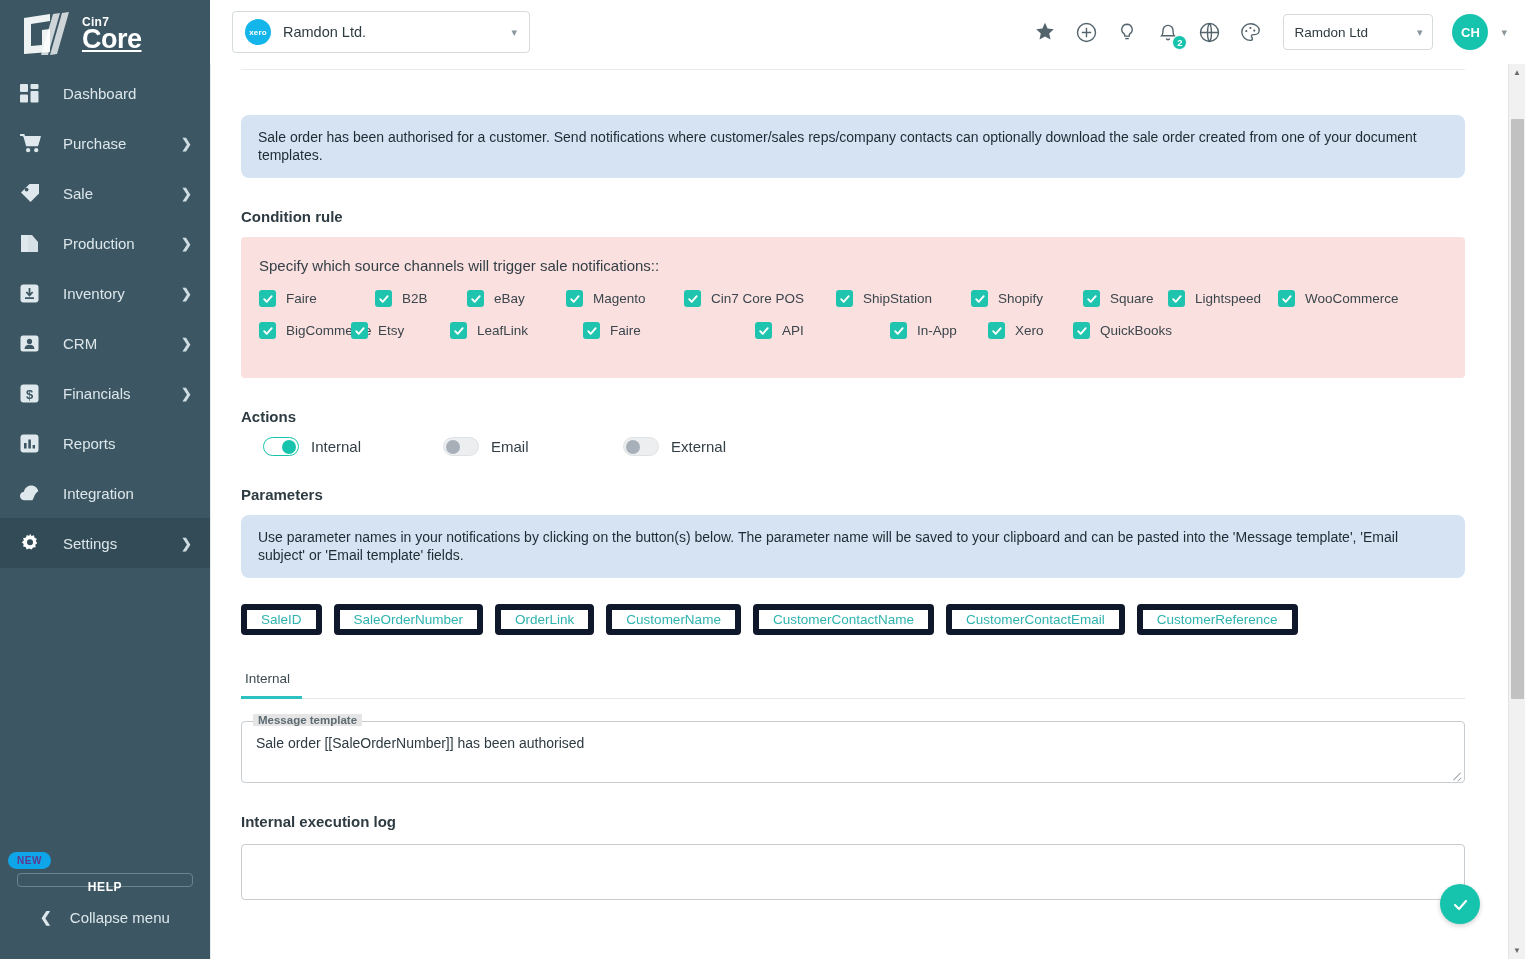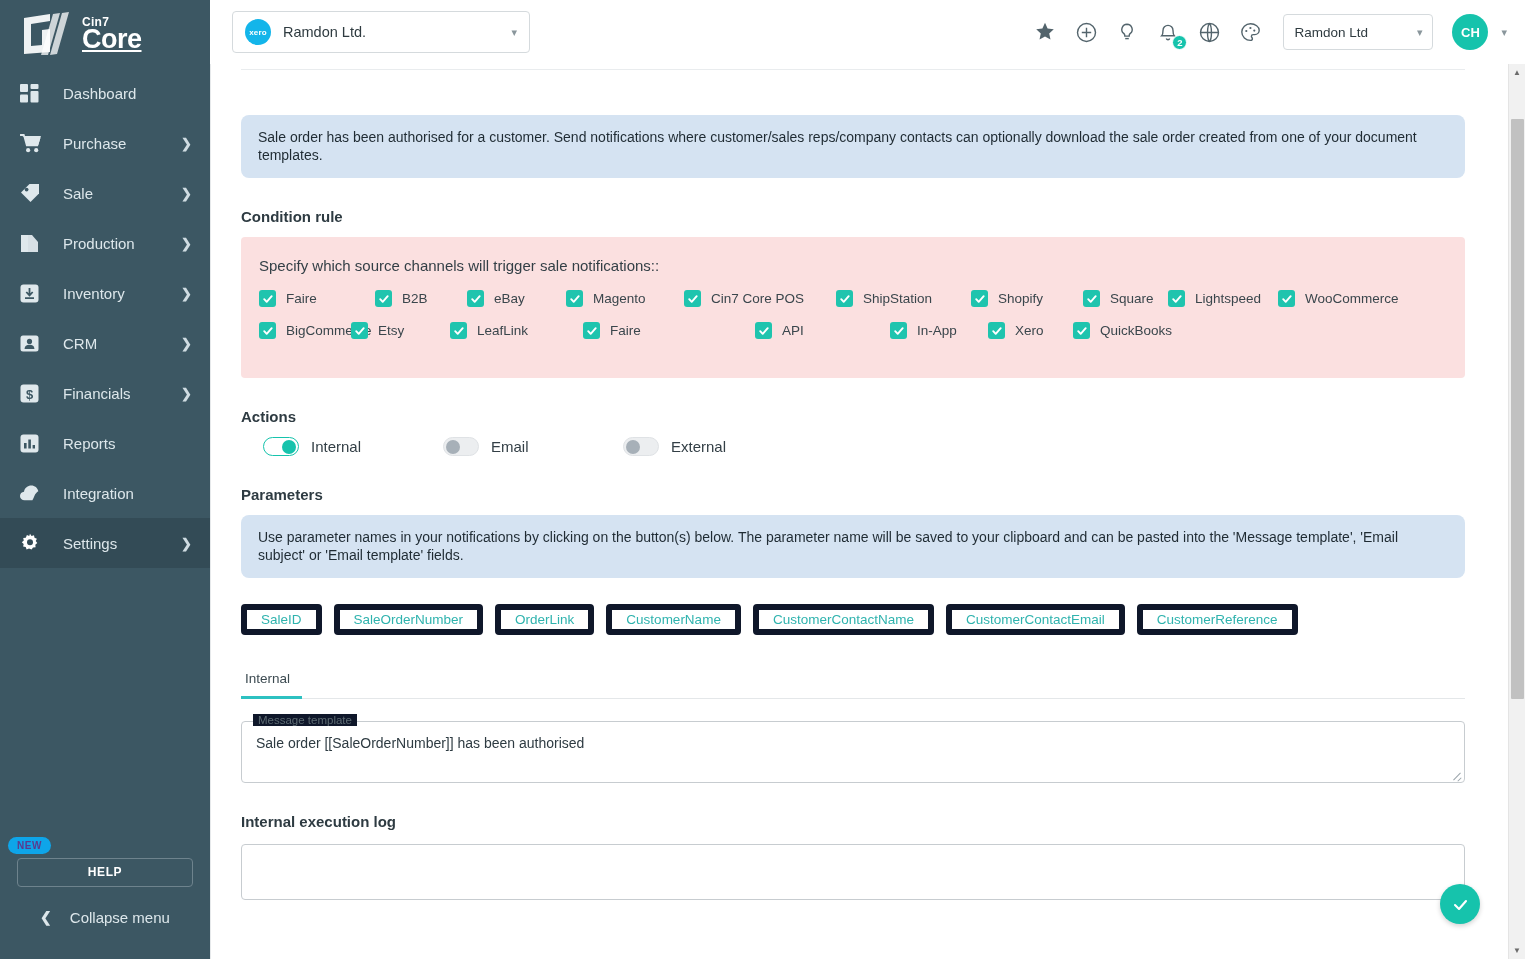--- a/index.html
+++ b/index.html
@@ -46,21 +46,21 @@
   .nav-item .chev { font-size: 13px; font-weight: bold; color:#cfdce2; }
   svg.i { display:block; }
 
   .sidebar-bottom { margin-top: auto; padding-bottom: 12px; }
   .new-badge {
     display:inline-block; background:#0ea5e9; color:#5b3a8e;
     font-size:10px; font-weight:bold; letter-spacing:.5px;
     border-radius: 10px; padding: 3px 9px; margin-left: 8px; margin-bottom: 4px; text-align: center;
   }
   .help-btn {
-    display:block; margin: 0 17px; height: 29px;
+    display:block; margin: 0 17px; height: 14px;
     border: 1px solid #6e838d; border-radius: 4px;
     color:#fff; font-size:12px; font-weight:bold; letter-spacing:.6px;
     background: transparent; text-align:center; line-height:27px;
     cursor:pointer;
   }
   .collapse-row {
     display:flex; align-items:center; justify-content:center; gap: 18px;
     height: 60px; font-size: 15px; color:#dde7eb; cursor:pointer;
   }
   .collapse-row .chev { font-weight: bold; font-size: 14px; }
@@ -179,22 +179,22 @@
     border-bottom: 3px solid transparent; cursor:pointer; margin-bottom:-1px;
   }
   .tab.active { border-bottom-color: #2dc1c1; }
 
   .fieldset {
     position: relative; margin-top: 22px;
     border:1px solid #c7ccd0; border-radius:4px;
     height: 62px; padding: 13px 14px;
   }
   .fieldset legend {
-    position:absolute; top:-8px; left: 11px; background:#0f172a;
-    padding: 0 5px; font-size: 11.5px; color:#5d6b72;
+    position:absolute; top:-8px; left: 11px; background:#e5e5e5;
+    padding: 0 5px; font-size: 11.5px; color:#5d6b72;font-weight:bold;
   }
   .fieldset .val { font-size: 14px; color:#2e3b42; }
   .resize-grip {
     position:absolute; right:2px; bottom:2px; width:11px;height:11px;
     cursor: nwse-resize;
   }
   .resize-grip:before, .resize-grip:after {
     content:""; position:absolute; background:#9aa4ab; height:1px;
   }
   .resize-grip:before { width:10px; transform: rotate(-45deg); right:0; bottom:3px; }

